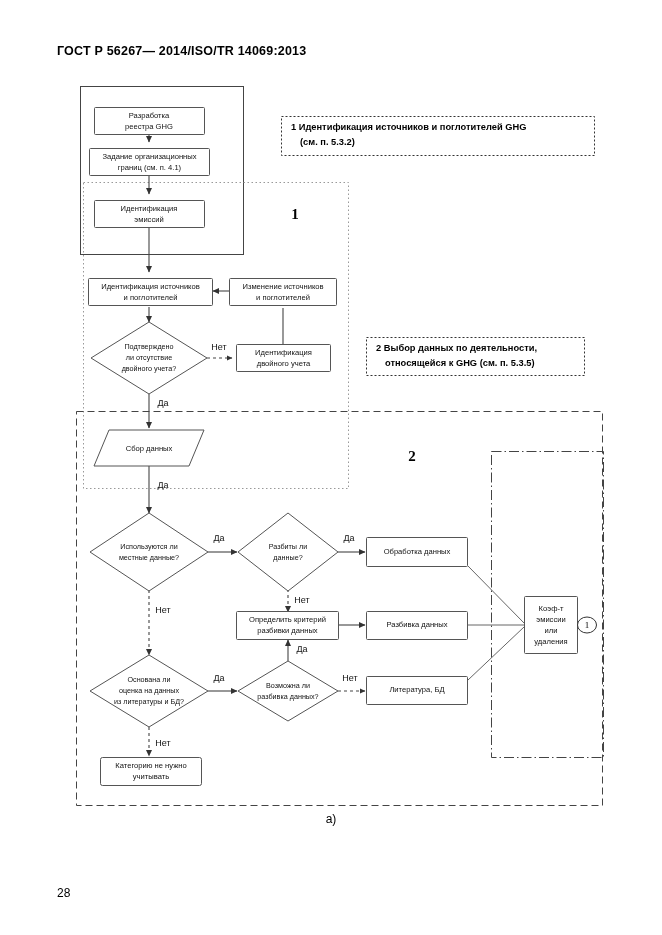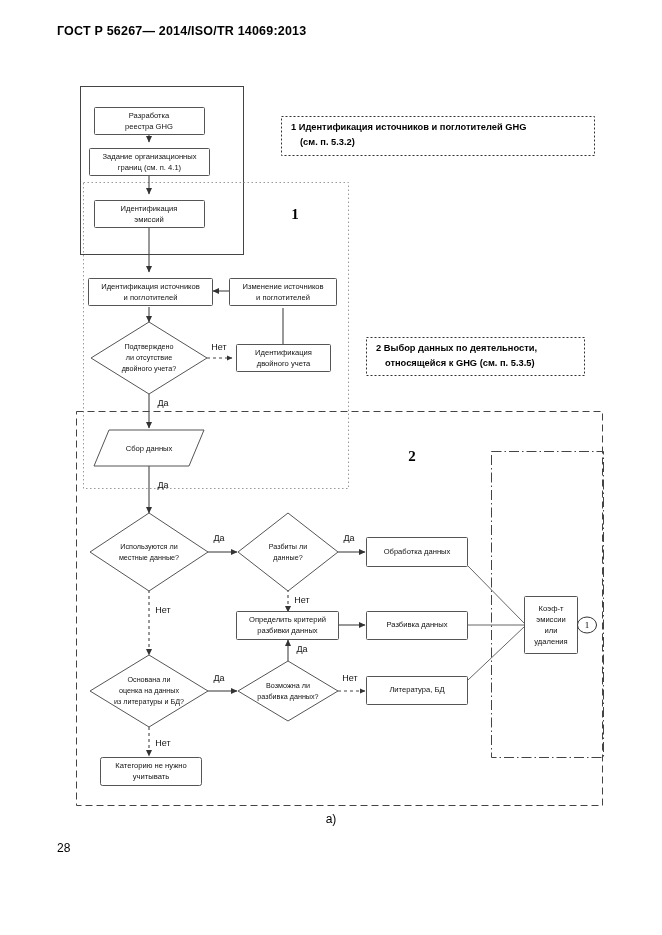--- a/index.html
+++ b/index.html
@@ -18,30 +18,30 @@
   #page {
     position: absolute;
     left: 0; top: 0;
     width: 662px;
     height: 935px;
     background: #fff;
   }
   .doc-header {
     position: absolute;
     left: 57px;
-    top: 24px;
+    top: 44px;
     font-size: 12.5px;
     font-weight: bold;
     letter-spacing: 0.2px;
     white-space: nowrap;
   }
   .page-number {
     position: absolute;
     left: 57px;
-    top: 841px;
+    top: 886px;
     font-size: 12px;
     text-align: right;
   }
   .fig-caption {
     position: absolute;
     left: 0;
     top: 812px;
     width: 662px;
     text-align: center;
     font-size: 12px;

